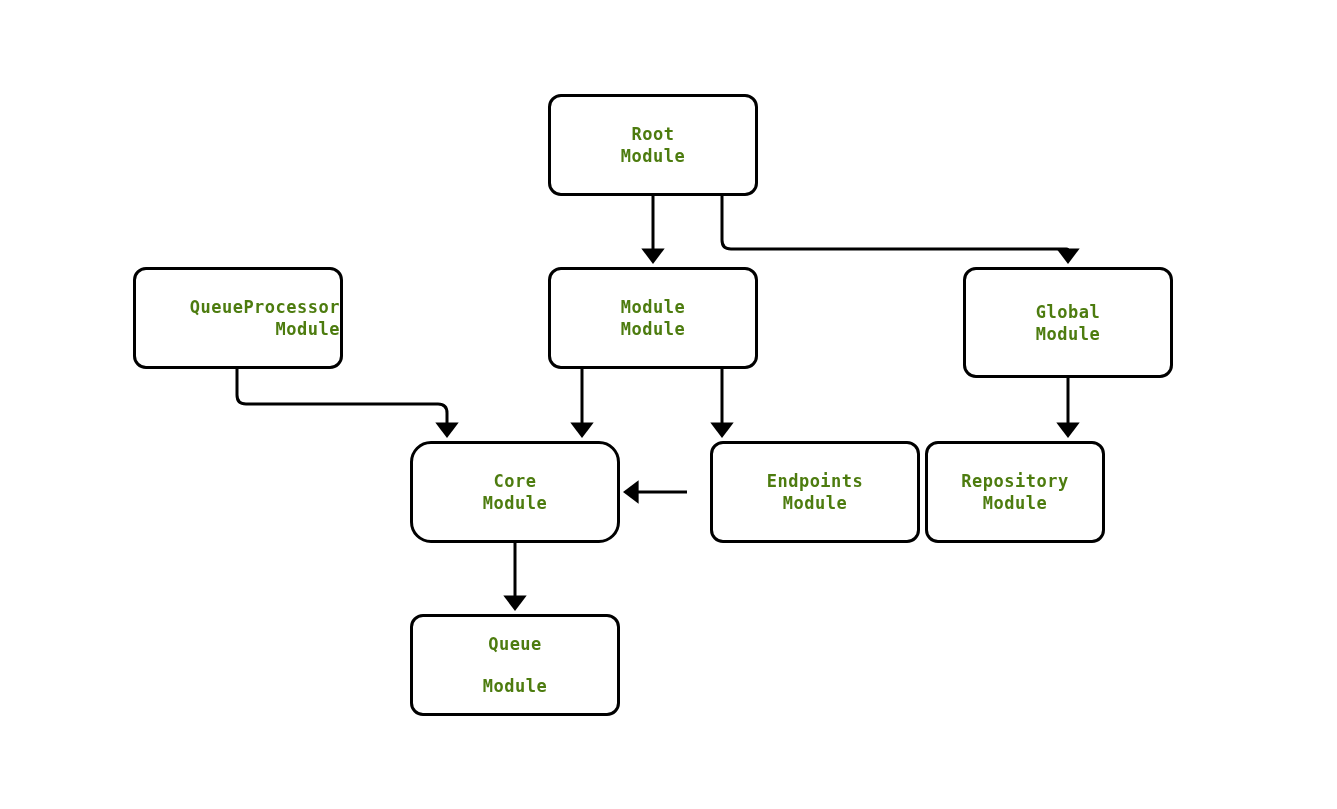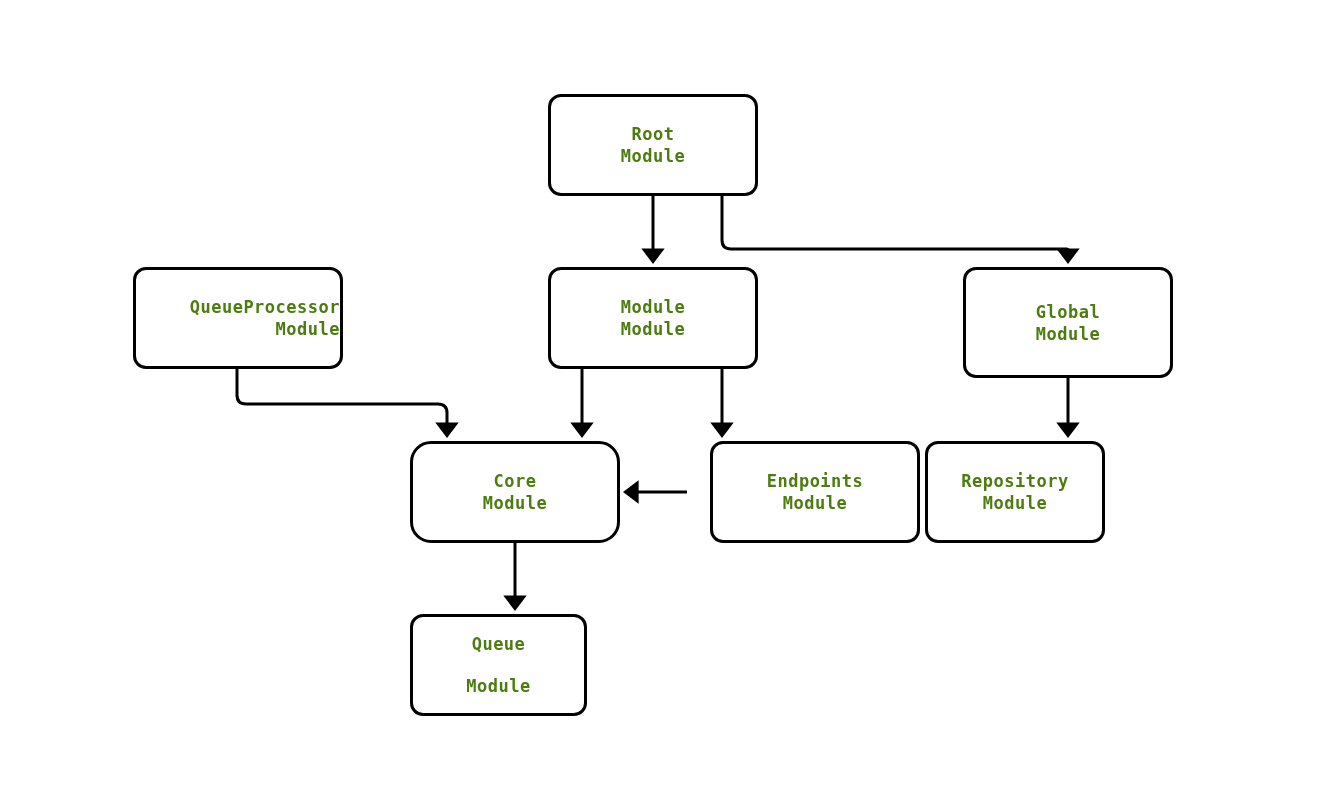--- a/index.html
+++ b/index.html
@@ -102,18 +102,18 @@
   <div class="node" style="left: 710px; top: 441px; width: 210px; height: 102px;">
     <div class="node-line">Endpoints</div>
     <div class="node-line">Module</div>
   </div>
 
   <div class="node" style="left: 915px; top: 441px; width: 180px; height: 102px; margin-left: 10px;">
     <div class="node-line">Repository</div>
     <div class="node-line">Module</div>
   </div>
 
-  <div class="node" style="left: 410px; top: 614px; width: 177px; height: 102px; gap: 20px;">
+  <div class="node" style="left: 410px; top: 614px; width: 210px; height: 102px; gap: 20px;">
     <div class="node-line">Queue</div>
     <div class="node-line">Module</div>
   </div>
 
 </div>
 
 </body></html>

